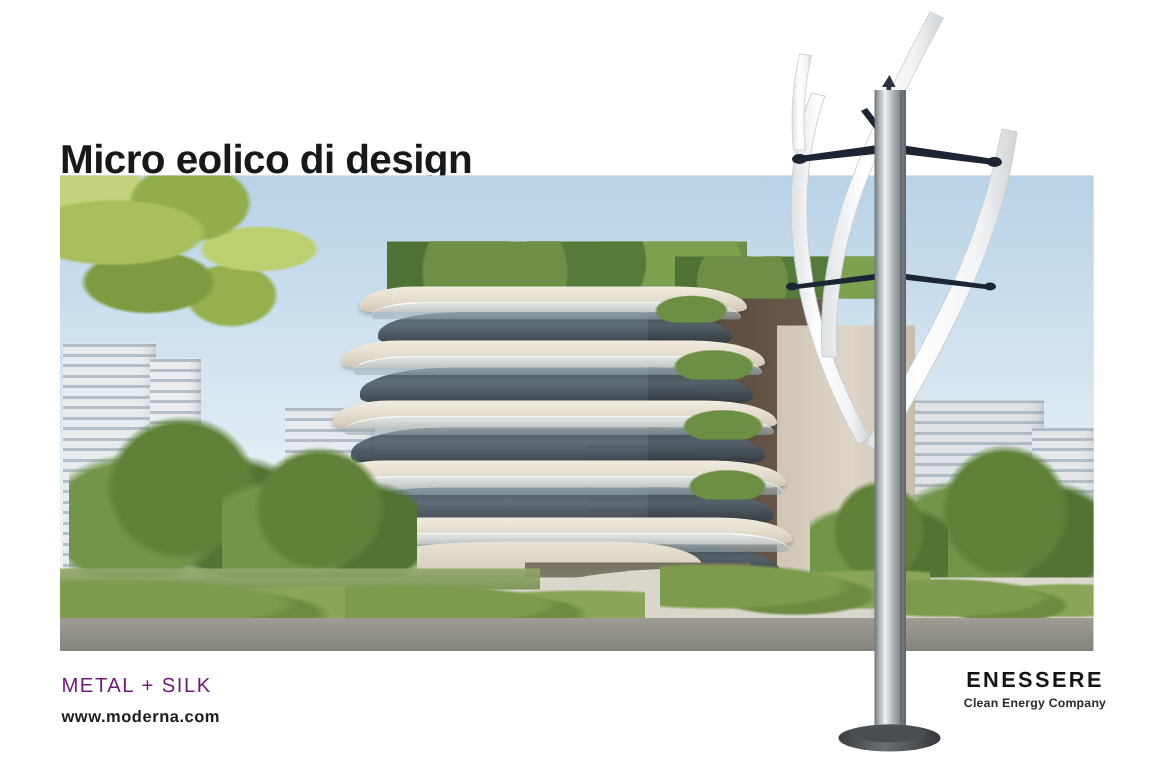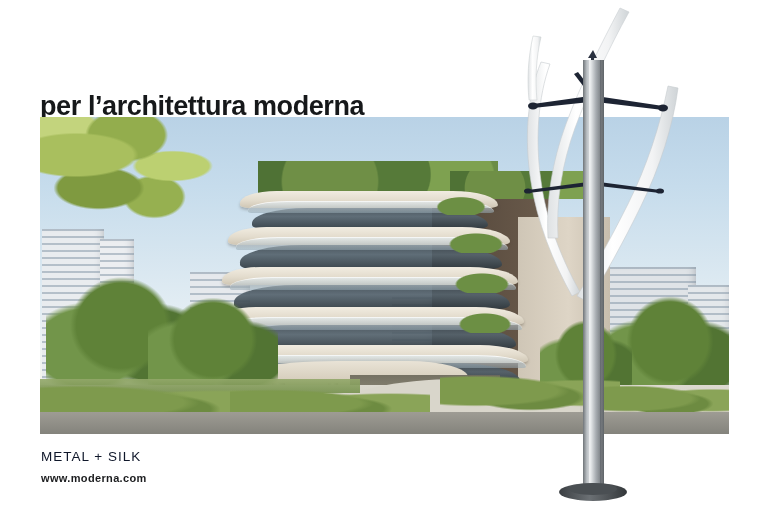--- a/index.html
+++ b/index.html
@@ -230,21 +230,21 @@
     pointer-events: none;
   }
 
   
   .metal-silk {
     position: absolute;
     left: 41px;
     top: 449px;
     font-size: 13.5px;
     letter-spacing: 1.0px;
-    color: #0f172a;
+    color: #701a75;
     font-weight: normal;
   }
   .website {
     position: absolute;
     left: 41px;
     top: 472px;
     font-size: 11px;
     font-weight: bold;
     letter-spacing: .35px;
     color: #1b1c1e;
@@ -271,20 +271,21 @@
     line-height: 11px;
     margin-top: 1px;
   }
 </style>
 </head>
 <body>
 
 <div id="poster">
 
   <div class="headline">
+    <span class="l1">Micro eolico di design</span>
     <span class="l2">per l’architettura moderna</span>
   </div>
 
   <div id="photo">
 
     <div class="sky"></div>
 
     <div class="tower" id="tower-a">
         <div class="bands"></div>
       </div>
@@ -435,14 +436,18 @@
     <rect x="589" y="60" width="1.6" height="432" fill="rgba(255,255,255,.55)"></rect>
     <rect x="600" y="60" width="1.2" height="432" fill="rgba(40,45,50,.25)"></rect>
 
     <ellipse cx="593" cy="492" rx="34" ry="9" fill="url(#baseGrad)"></ellipse>
     <ellipse cx="593" cy="489" rx="24" ry="6" fill="#4a4f53"></ellipse>
   </svg>
 
   <div class="metal-silk">METAL + SILK</div>
   <div class="website">www.moderna.com</div>
 
+  <div class="logo-block">
+    <div class="logo-name">ENESSERE</div>
+    <div class="logo-tag">Clean Energy Company</div>
+  </div>
 
 </div>
 
 </body></html>

